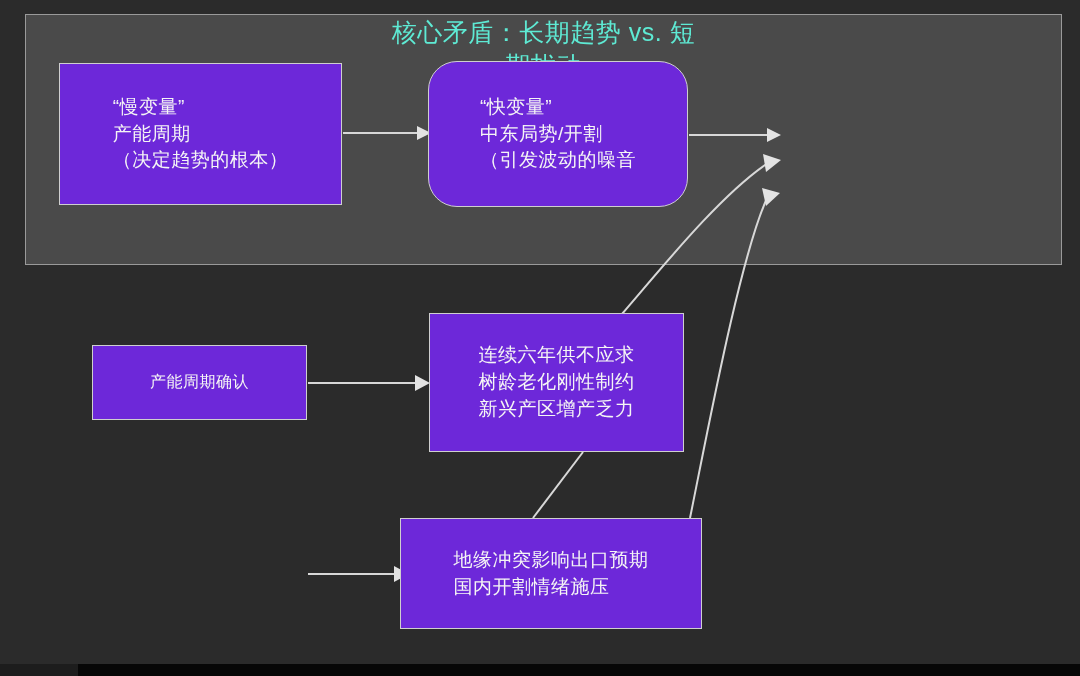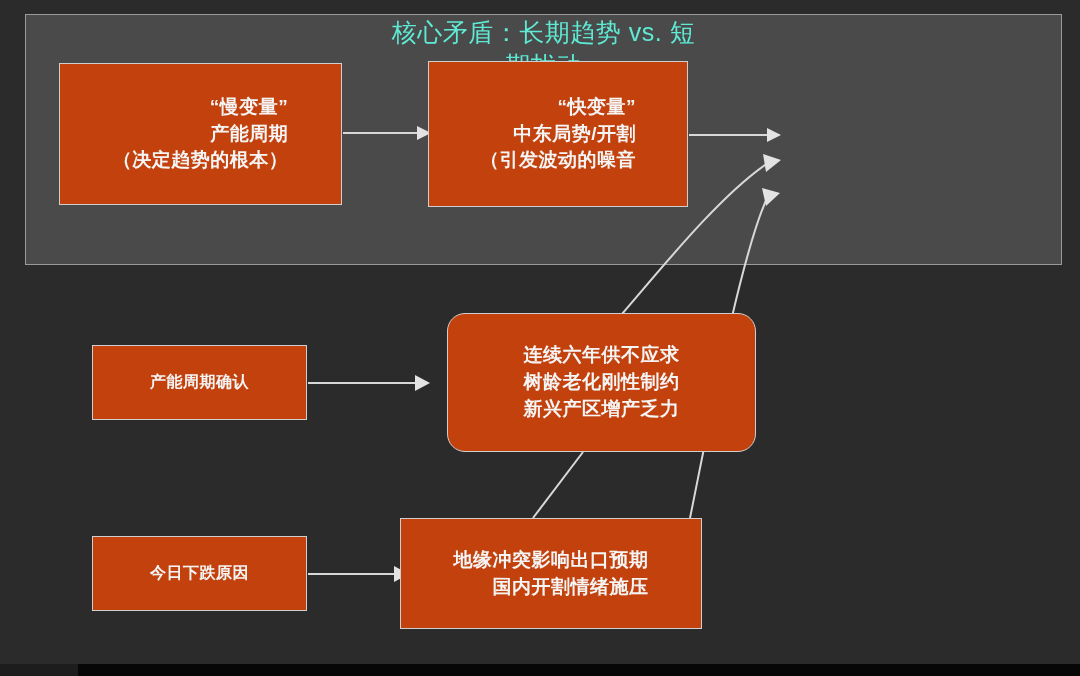--- a/index.html
+++ b/index.html
@@ -39,44 +39,43 @@
     color: #5eead4;
     font-size: 25px;
     line-height: 33px;
     letter-spacing: 0.5px;
     white-space: pre-line;
     pointer-events: none;
   }
   
   .node {
     position: absolute;
-    background: #c2410c;
+    background: #6d28d9;
     border: 1px solid #cfcfcf;
     box-sizing: border-box;
     color: #f5f5f5;
     display: flex;
     align-items: center;
     justify-content: center;
-    text-align: right;
+    text-align: left;
     overflow: hidden;
-    font-weight: bold;
   }
   .node .node-text {
     white-space: pre-line;
     line-height: 1.42;
     font-size: 19px;
     letter-spacing: 0.5px;
   }
   .node.small .node-text { font-size: 16px; }
 
   
   #node-slow      { left: 59px;  top: 63px;  width: 283px; height: 142px; }
-  #node-fast      { left: 428px; top: 61px;  width: 260px; height: 146px; }
+  #node-fast      { left: 428px; top: 61px;  width: 260px; height: 146px; border-radius: 29px; }
   #node-price     { left: 778px; top: 72px;  width: 256px; height: 143px; }
-  #node-supply    { left: 447px; top: 313px; width: 309px; height: 139px; border-radius: 18px; }
+  #node-supply    { left: 429px; top: 313px; width: 255px; height: 139px; }
   #node-capacity  { left: 92px;  top: 345px; width: 215px; height: 75px;  }
   #node-today     { left: 92px;  top: 536px; width: 215px; height: 75px;  }
   #node-geo       { left: 400px; top: 518px; width: 302px; height: 111px; }
 
   #edges {
     position: absolute;
     left: 0; top: 0;
     width: 1080px;
     height: 676px;
     pointer-events: none;
@@ -167,23 +166,20 @@
   <div class="node" id="node-supply">
     <span class="node-text">连续六年供不应求
 树龄老化刚性制约
 新兴产区增产乏力</span>
   </div>
 
   <div class="node small" id="node-capacity">
     <span class="node-text">产能周期确认</span>
   </div>
 
-  <div class="node small" id="node-today">
-    <span class="node-text">今日下跌原因</span>
-  </div>
 
   <div class="node" id="node-geo">
     <span class="node-text">地缘冲突影响出口预期
 国内开割情绪施压</span>
   </div>
 
   <div class="bottom-bar"></div>
   <div class="bottom-bar-left"></div>
 
 </div>

